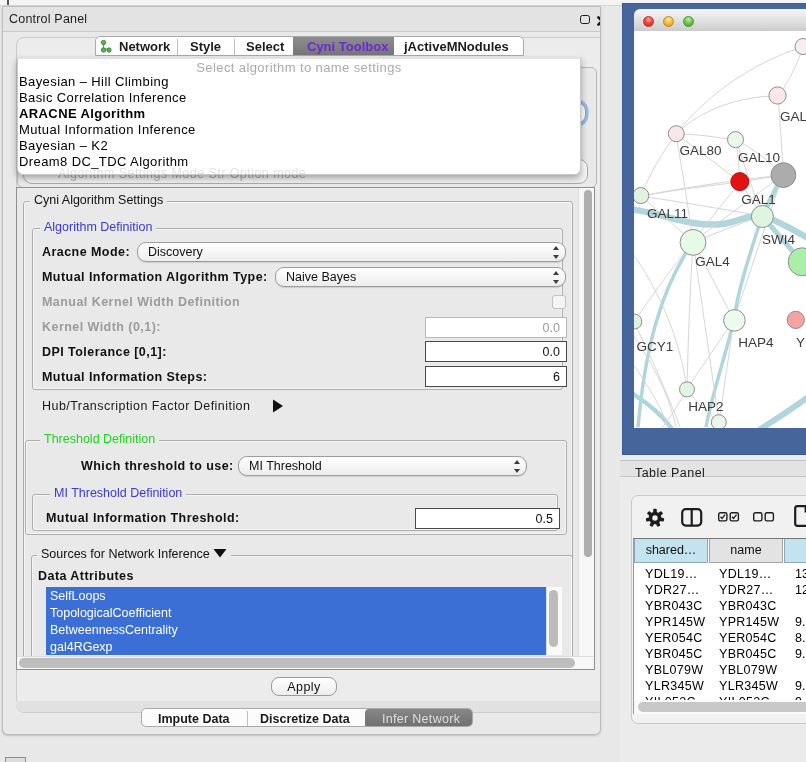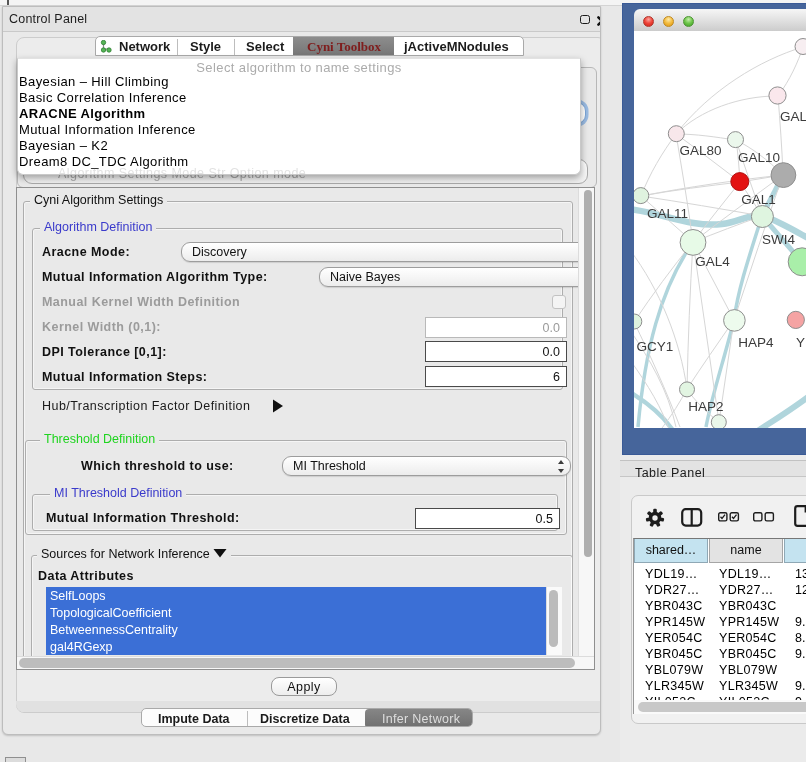--- a/index.html
+++ b/index.html
@@ -9,21 +9,21 @@
 .abs { position:absolute; }
 .lbl { font-size:12.5px; color:#111; white-space:nowrap; letter-spacing:0.45px; }
 .blbl { font-size:12.5px; font-weight:bold; color:#111; white-space:nowrap; letter-spacing:0.45px; }
 .glbl { font-size:12.5px; font-weight:bold; color:#9b9b9b; white-space:nowrap; letter-spacing:0.45px; }
 .grp { position:absolute; border:1px solid #adadad; border-radius:3px;
   box-shadow:inset 0 0 0 1px rgba(255,255,255,.55); }
 .grptitle { position:absolute; top:-8px; background:#eaeaea; padding:0 4px;
   font-size:12.5px; line-height:15px; white-space:nowrap; }
 .combo { position:absolute; height:20px; border:1px solid #9d9d9d; border-radius:9px;
   background:linear-gradient(#ffffff, #f2f2f2 70%, #ececec);
-  box-shadow:0 1px 1px rgba(0,0,0,.12);margin-left:44px; }
+  box-shadow:0 1px 1px rgba(0,0,0,.12); }
 .combo .ctext { position:absolute; left:10px; top:2px; font-size:12.5px; color:#111; }
 .spin { position:absolute; right:6px; top:2px; width:6.4px; height:15px; }
 .spin:before { content:""; position:absolute; left:0; top:1px;
   border-left:3.2px solid transparent; border-right:3.2px solid transparent;
   border-bottom:4.6px solid #3c3c3c; }
 .spin:after { content:""; position:absolute; left:0; bottom:1px;
   border-left:3.2px solid transparent; border-right:3.2px solid transparent;
   border-top:4.6px solid #3c3c3c; }
 .tfield { position:absolute; height:21px; background:#fff; border:1px solid #4a4a4a;
   font-size:12.5px; color:#111; text-align:right; padding:3px 6px 0 0; }
@@ -53,21 +53,21 @@
       <circle cx="3.5" cy="2.5" r="2.2" fill="#55b555" stroke="#2e7d32" stroke-width="0.8"></circle>
       <circle cx="3.5" cy="10" r="2.2" fill="#55b555" stroke="#2e7d32" stroke-width="0.8"></circle>
       <circle cx="9" cy="10" r="2.2" fill="#55b555" stroke="#2e7d32" stroke-width="0.8"></circle>
     </svg>
     <div class="abs" style="left:23px;top:2px;color:#1b1b1b;">Network</div>
     <div class="abs" style="left:81px;top:2px;width:1px;height:16px;background:#bdbdbd;"></div>
     <div class="abs" style="left:94px;top:2px;color:#1b1b1b;">Style</div>
     <div class="abs" style="left:138px;top:2px;width:1px;height:16px;background:#bdbdbd;"></div>
     <div class="abs" style="left:150px;top:2px;color:#1b1b1b;">Select</div>
     <div class="abs" style="left:197px;top:0;width:101px;height:20px;background:linear-gradient(#8d8d8d,#747474);"></div>
-    <div class="abs" style="left:211px;top:2px;color:#7f1d1d;font-family:Liberation Serif, serif;">Cyni Toolbox</div>
+    <div class="abs" style="left:211px;top:2px;color:#6d28d9;">Cyni Toolbox</div>
     <div class="abs" style="left:308px;top:2px;color:#1b1b1b;">jActiveMNodules</div>
   </div>
 
   <div class="abs" style="left:14px;top:60px;width:580px;height:121px;background:#e9e9e9;border:1px solid #b7b7b7;border-radius:6px;"></div>
 
   <div class="abs" style="left:300px;top:95px;width:283px;height:22px;border-radius:9px;background:#fff;border:1px solid #7aa4d6;box-shadow:0 0 0 2.5px rgba(100,155,220,.6);"></div>
 
   <div class="abs" style="left:20px;top:152px;width:565px;height:25px;border:1px solid #a9a9a9;border-radius:9px;background:linear-gradient(#ffffff,#efefef);overflow:hidden;">
     <div class="abs" style="left:34px;top:7px;font-size:12.5px;color:#a8a8a8;letter-spacing:0.45px;">Algorithm Settings Mode Str Option mode</div>
   </div>

